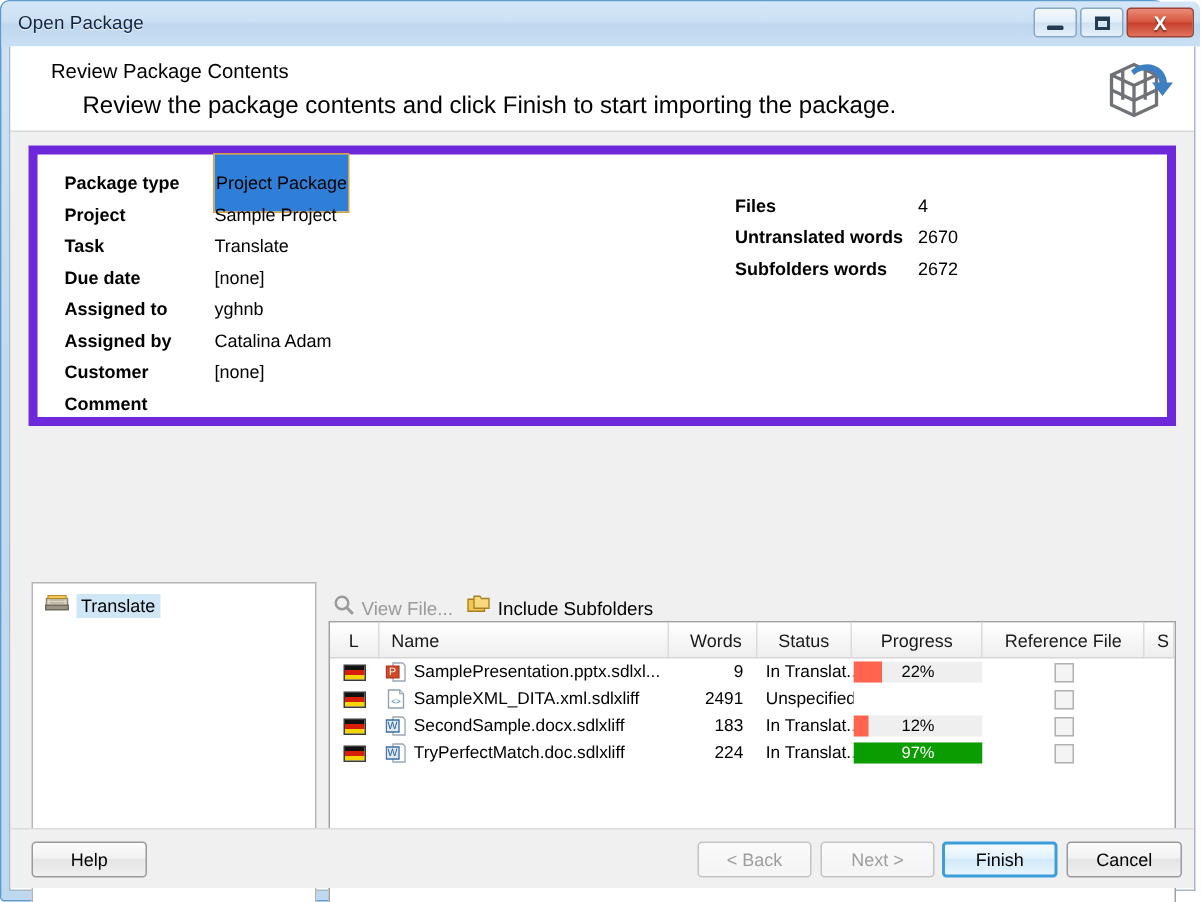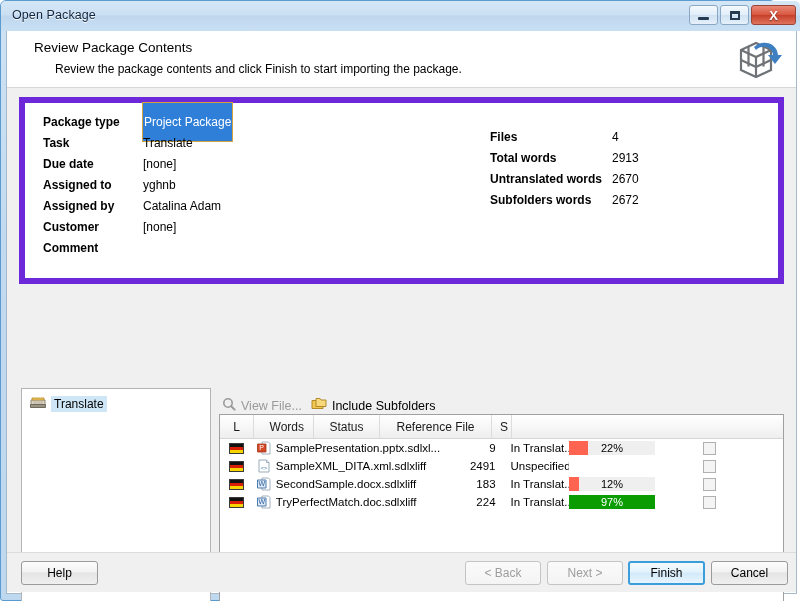--- a/index.html
+++ b/index.html
@@ -79,21 +79,21 @@
     height: 57px;
     background: #ffffff;
     border-bottom: 1px solid #d8d8d8;
   }
   .header-title {
     position: absolute; left: 27px; top: 9px;
     font-size: 13.5px; font-weight: normal; color: #000000;
   }
   .header-sub {
     position: absolute; left: 48px; top: 31px;
-    font-size: 12px; color: #000000; text-align: right;
+    font-size: 16px; color: #000000; text-align: right;
   }
   .header-icon {
     position: absolute; right: 12px; top: 4px;
     width: 52px; height: 50px;
   }
 
   
   .body-area {
     position: relative;
     height: 464px;
@@ -115,21 +115,21 @@
     position: absolute; left: 465px; top: 23px;
     width: 300px;
   }
   .srow { display: flex; height: 21px; align-items: center; }
   .skey {
     width: 100px; font-size: 12px; font-weight: bold; color: #000;
   }
   .skey-wide { width: 122px; }
   .sval { font-size: 12px; color: #000; }
   .sval-sel {
-    background: #2f7fd8; color: #ffffff;
+    background: #2f7fd8; color: #000000;
     padding: 12px 1px; outline: 1px solid #d4a33c;
   }
 
   
   .tree-panel {
     position: absolute; left: 14px; top: 300px;
     width: 190px; height: 232px;
     background: #ffffff;
     border: 1px solid #b4b4b4;
   }
@@ -284,20 +284,24 @@
 
     <div class="body-area">
 
       <div class="summary-box">
         <div class="summary-left">
           <div class="srow">
             <div class="skey">Package type</div>
             <div class="sval sval-sel">Project Package</div>
           </div>
           <div class="srow">
+            <div class="skey">Project</div>
+            <div class="sval">Sample Project</div>
+          </div>
+          <div class="srow">
             <div class="skey">Task</div>
             <div class="sval">Translate</div>
           </div>
           <div class="srow">
             <div class="skey">Due date</div>
             <div class="sval">[none]</div>
           </div>
           <div class="srow">
             <div class="skey">Assigned to</div>
             <div class="sval">yghnb</div>
@@ -313,24 +317,20 @@
           <div class="srow">
             <div class="skey">Comment</div>
             <div class="sval"></div>
           </div>
         </div>
 
         <div class="summary-right">
           <div class="srow">
             <div class="skey skey-wide">Files</div>
             <div class="sval">4</div>
-          </div>
-          <div class="srow">
-            <div class="skey skey-wide">Total words</div>
-            <div class="sval">2913</div>
           </div>
           <div class="srow">
             <div class="skey skey-wide">Untranslated words</div>
             <div class="sval">2670</div>
           </div>
           <div class="srow">
             <div class="skey skey-wide">Subfolders words</div>
             <div class="sval">2672</div>
           </div>
         </div>
@@ -370,22 +370,24 @@
               </svg>
             </span>
             <span class="tb-label">Include Subfolders</span>
           </div>
         </div>
 
         <div class="table-wrap">
 
           <div class="thead">
             <div class="th center" style="width:34px">L</div>
+            <div class="th" style="width:200px">Name</div>
             <div class="th right" style="width:60px">Words</div>
             <div class="th center" style="width:66px">Status</div>
+            <div class="th center" style="width:90px">Progress</div>
             <div class="th center" style="width:112px">Reference File</div>
             <div class="th" style="width:20px">S</div>
           </div>
 
           <div class="tbody">
 
             <div class="trow">
               <div class="td center" style="width:34px">
                 <span class="flag"></span>
               </div>

